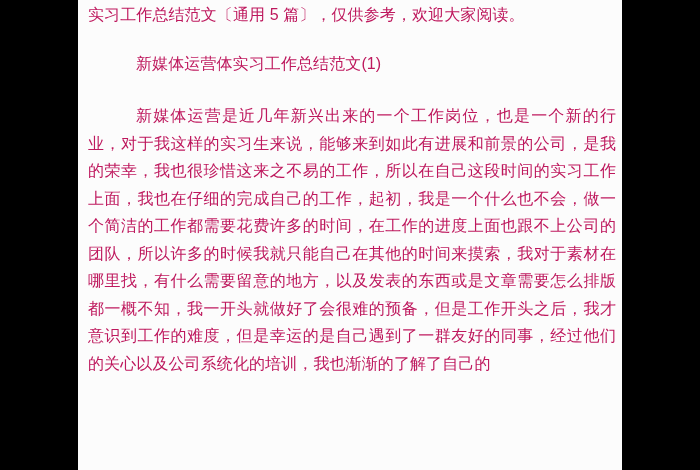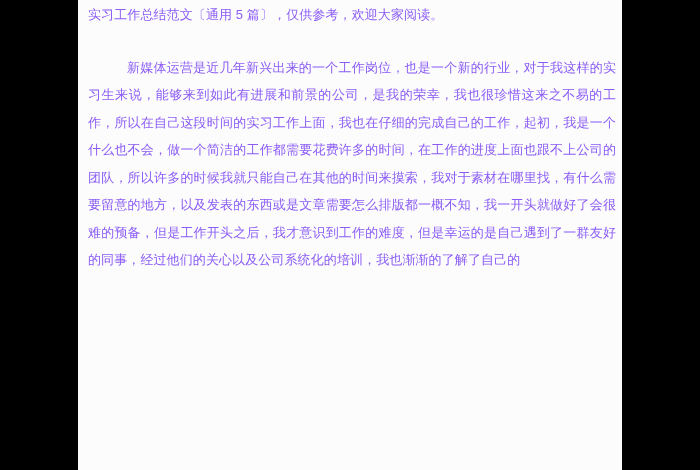--- a/index.html
+++ b/index.html
@@ -22,22 +22,22 @@
     position: absolute;
     left: 78px; top: 0;
     width: 544px; height: 470px;
     box-sizing: border-box;
     padding: 1px 6px 0 10px;
     background: #fcfcfc;
     overflow: hidden;
   }
   .txt {
     margin: 0;
-    color: #8b5cf6;
-    font-size: 13px;
+    color: #be185d;
+    font-size: 16px;
     line-height: 27.5px;
     letter-spacing: 0.1px;
     text-align: justify;
     text-justify: inter-ideograph;
     word-break: break-all;
   }
   .intro-line { margin-top: 0; }
   .section-heading {
     margin-top: 21px;
     text-indent: 3em;
@@ -49,16 +49,17 @@
 </style>
 </head>
 <body>
 
 <div class="letterbox left"></div>
 <div class="letterbox right"></div>
 
 <div class="page">
   <p class="txt intro-line">实习工作总结范文〔通用 5 篇〕，仅供参考，欢迎大家阅读。</p>
 
+  <p class="txt section-heading">新媒体运营体实习工作总结范文(1)</p>
 
 
   <p class="txt para para-2">新媒体运营是近几年新兴出来的一个工作岗位，也是一个新的行业，对于我这样的实习生来说，能够来到如此有进展和前景的公司，是我的荣幸，我也很珍惜这来之不易的工作，所以在自己这段时间的实习工作上面，我也在仔细的完成自己的工作，起初，我是一个什么也不会，做一个简洁的工作都需要花费许多的时间，在工作的进度上面也跟不上公司的团队，所以许多的时候我就只能自己在其他的时间来摸索，我对于素材在哪里找，有什么需要留意的地方，以及发表的东西或是文章需要怎么排版都一概不知，我一开头就做好了会很难的预备，但是工作开头之后，我才意识到工作的难度，但是幸运的是自己遇到了一群友好的同事，经过他们的关心以及公司系统化的培训，我也渐渐的了解了自己的</p>
 </div>
 
 </body></html>

